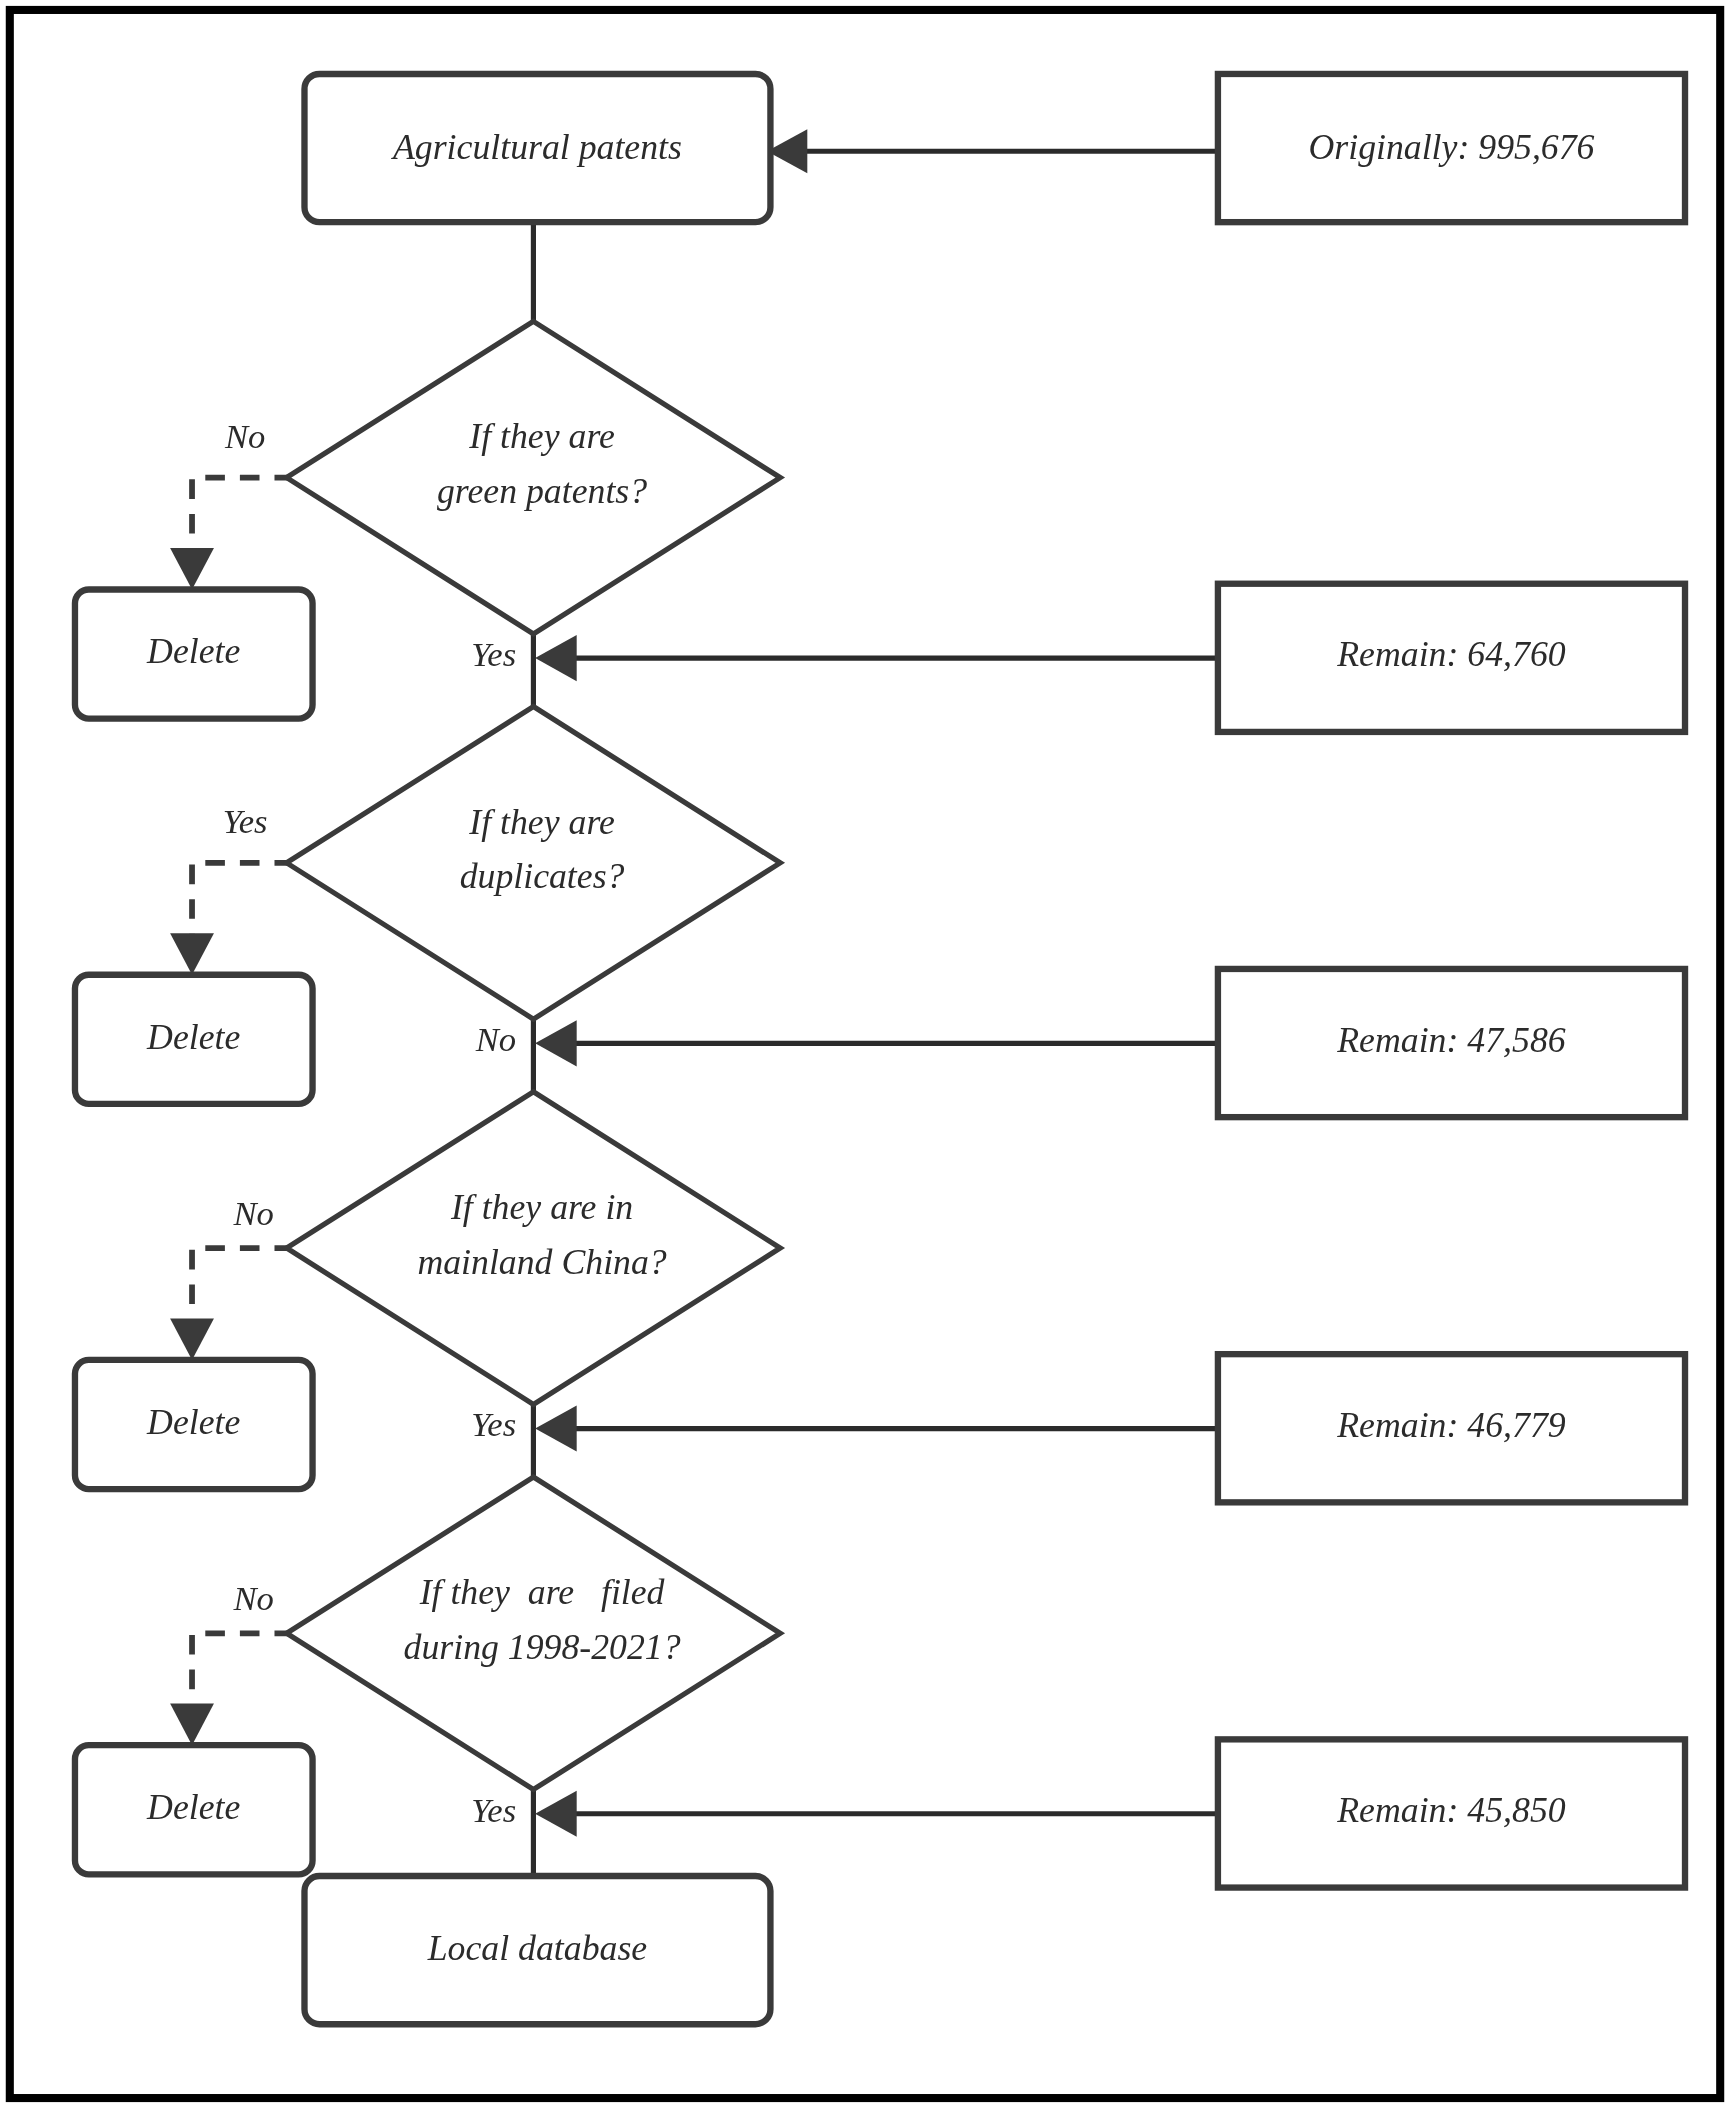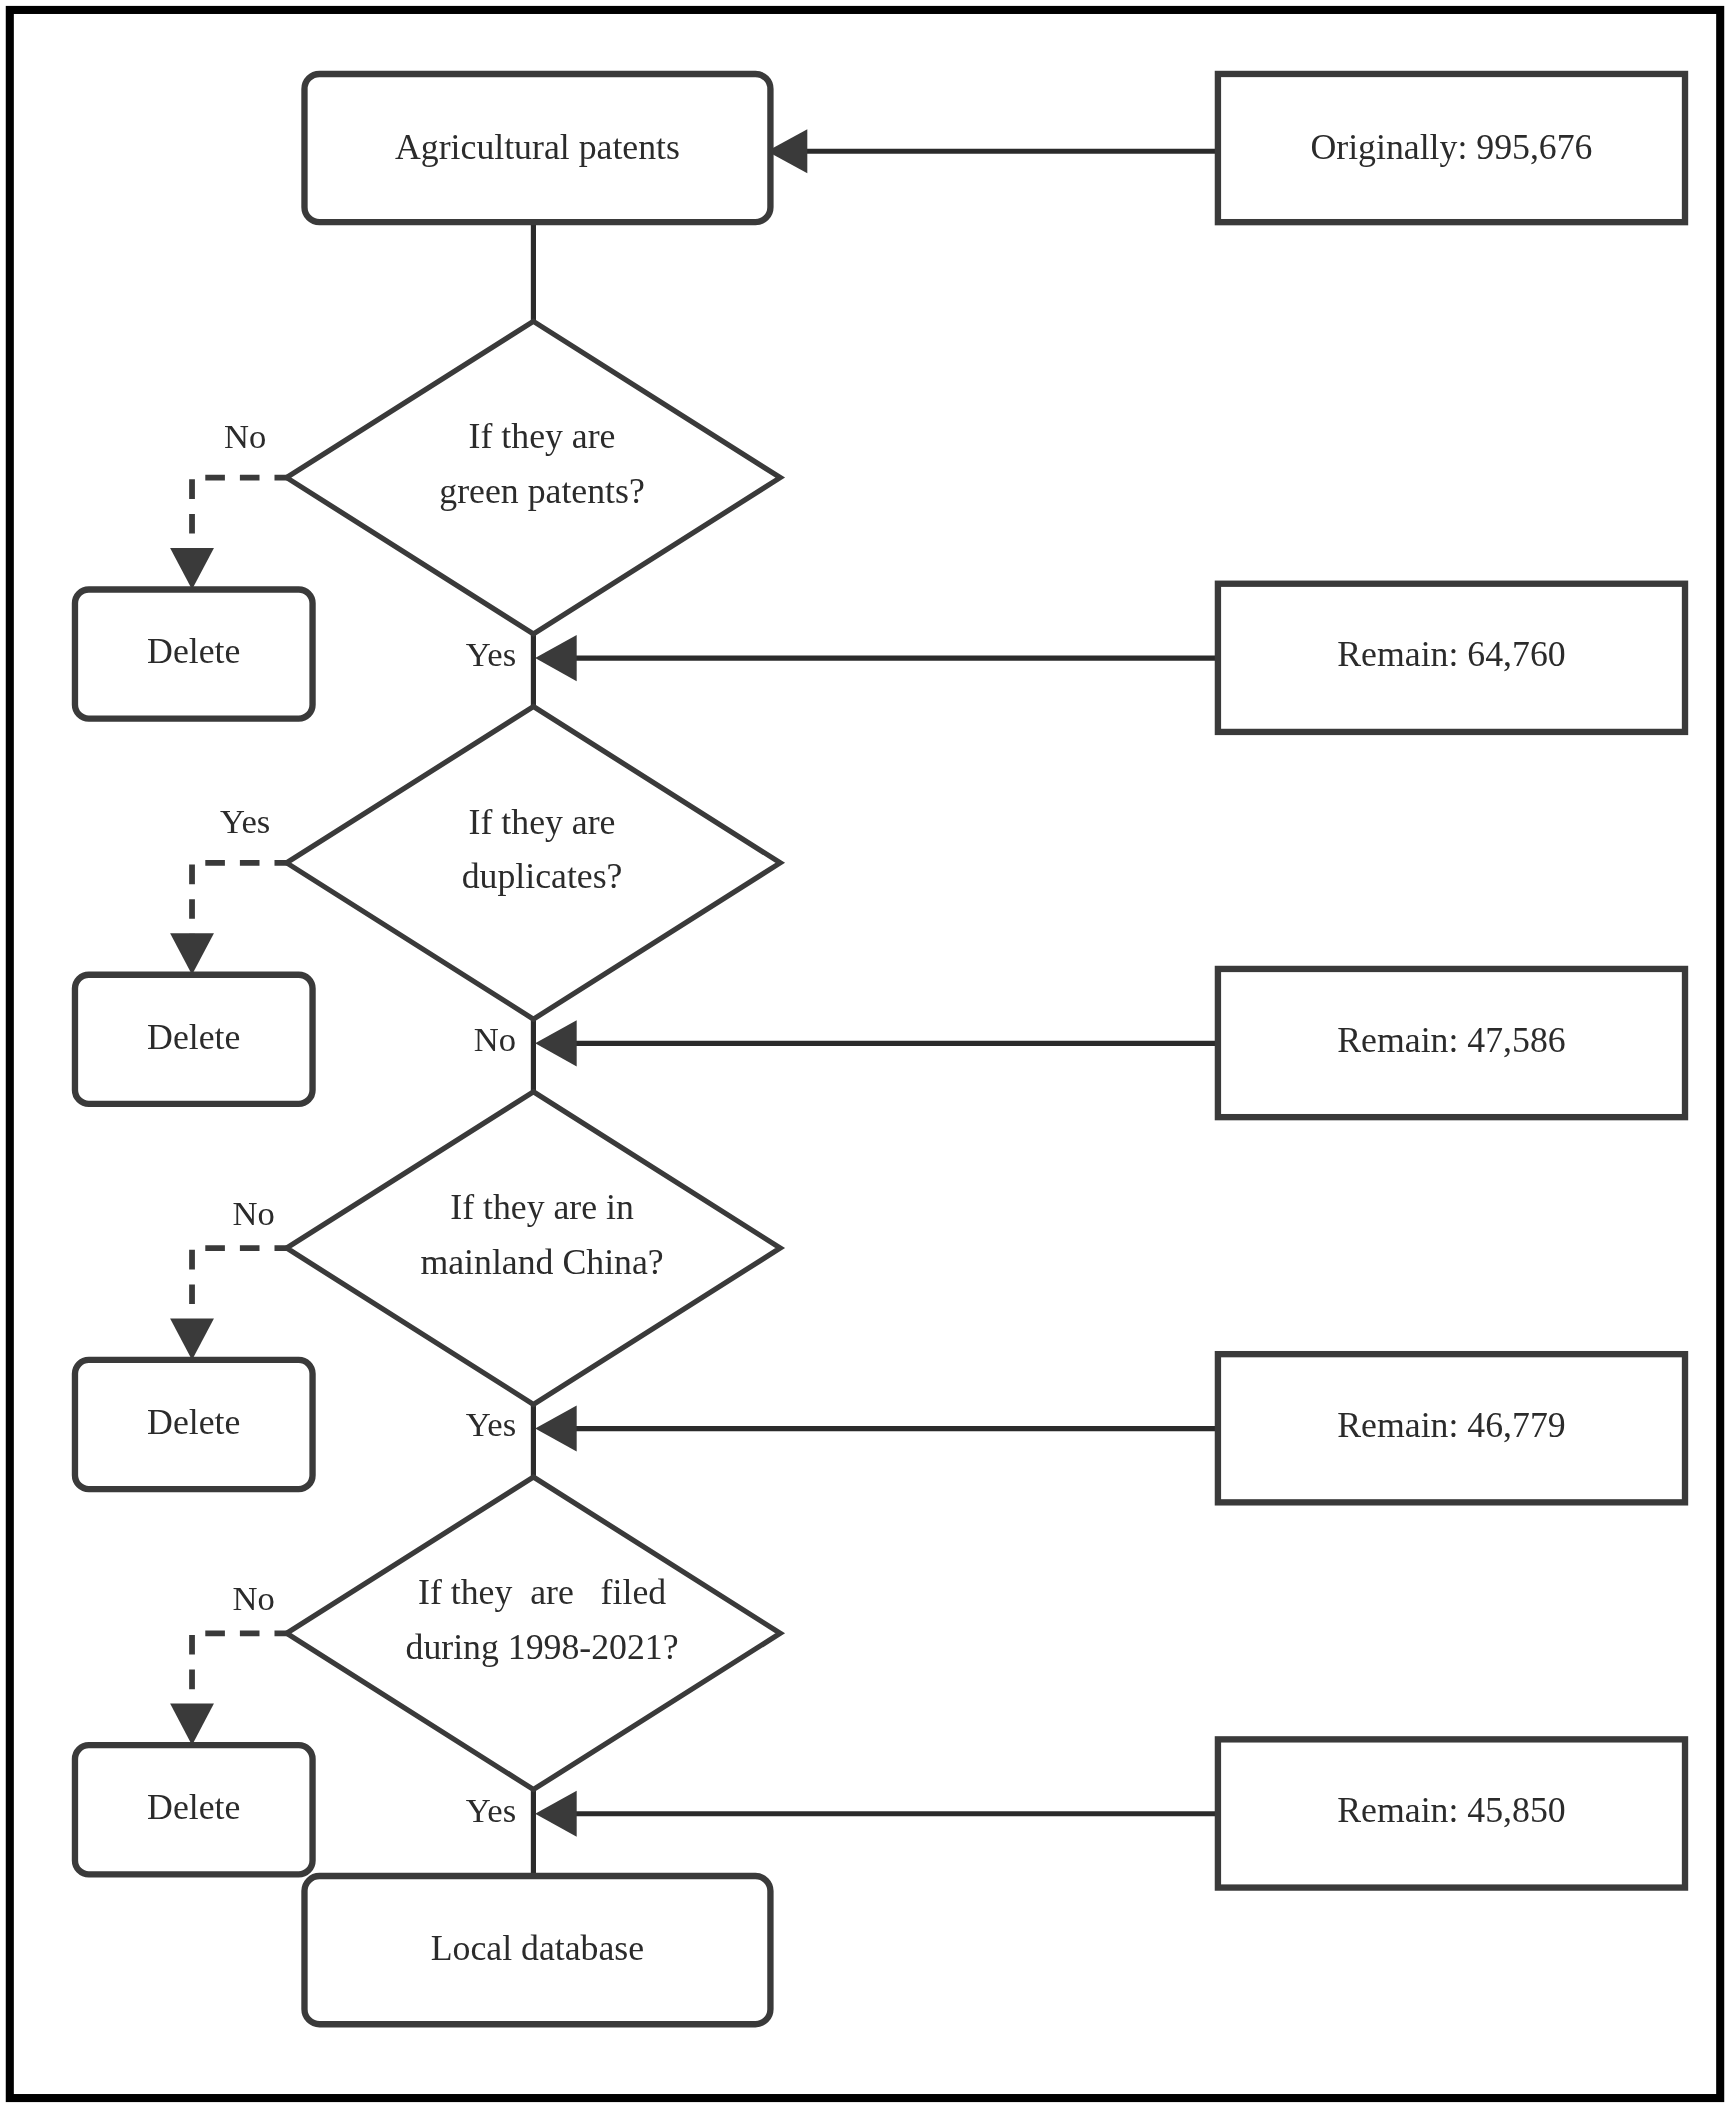--- a/index.html
+++ b/index.html
@@ -11,20 +11,21 @@
     width: 1730px;
     height: 2108px;
     font-family: "Liberation Serif", "DejaVu Serif", serif;
     overflow: hidden;
   }
   #flowchart-root {
     position: relative;
     width: 1730px;
     height: 2108px;
     background: #ffffff;
+    font-style: italic;
   }
   svg.chart-canvas {
     display: block;
     width: 1730px;
     height: 2108px;
   }
   .node-shape-thick {
     fill: #ffffff;
     stroke: #3a3a3a;
     stroke-width: 11;

